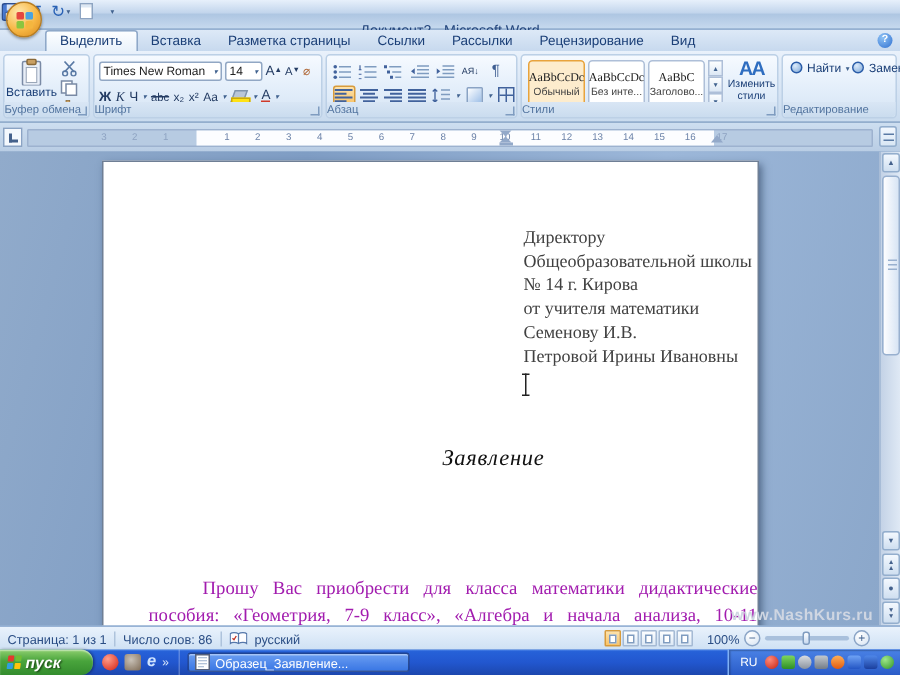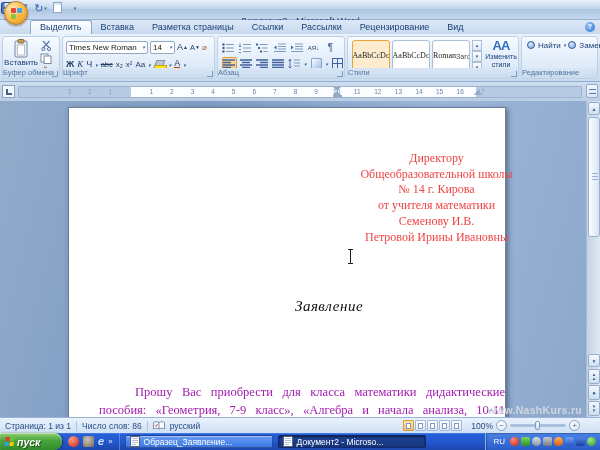--- a/index.html
+++ b/index.html
@@ -90,21 +90,21 @@
   .sort-txt{font-size:6px;color:#243c63;line-height:6px;text-align:center;}
   .pilcrow{font-size:10px;color:#3f5e92;}
   .borders-icon{width:11px;height:11px;border:1px solid #41629c;
     background:linear-gradient(#41629c,#41629c) center/100% 1px no-repeat,
                linear-gradient(#41629c,#41629c) center/1px 100% no-repeat;}
   .shade-icon{width:11px;height:11px;border:1px solid #8aa3c4;border-radius:1px;
     background:linear-gradient(135deg,#fdfeff,#9fc0e8);}
 
   .stylecards{position:absolute;left:4px;top:3px;display:flex;gap:2px;}
   .stylecard{width:38px;height:32px;background:#fff;border:1px solid #aebfd8;border-radius:3px;
-    display:flex;align-items:center;justify-content:center;}
+    display:flex;flex-direction:column;align-items:center;justify-content:center;}
   .stylecard.selected{border:1.5px solid #e8a33d;background:#fdeccd;}
   .spv{font-family:"Liberation Serif",serif;font-size:8px;color:#222;line-height:10px;}
   .sname{font-size:7px;color:#444;line-height:9px;white-space:nowrap;overflow:hidden;max-width:36px;}
   .galscroll{position:absolute;left:124px;top:3px;width:10px;height:32px;display:flex;flex-direction:column;}
   .galscroll span{flex:1;border:1px solid #aebfd8;background:linear-gradient(#fdfeff,#dce8f5);
     font-size:4.5px;color:#41628f;text-align:center;line-height:9px;}
   .changestyles{position:absolute;left:136px;top:2px;width:34px;height:34px;
     display:flex;flex-direction:column;align-items:center;font-size:7px;color:#1b3f77;text-align:center;line-height:8px;}
   .AAicon{font-size:13px;font-weight:bold;color:#2e6dc0;line-height:14px;letter-spacing:-1px;}
 
@@ -139,21 +139,21 @@
   .rtoggle{right:2px;top:2px;width:12px;height:14px;border:1px solid #93aecd;border-radius:2px;
     background:linear-gradient(#f3f8fe,#d8e6f4);display:flex;align-items:center;justify-content:center;}
   .rtoggle i{width:7px;height:5px;border-top:1px solid #5a7aa5;border-bottom:1px solid #5a7aa5;}
 
   
   .docarea{left:0;top:101px;width:600px;height:316px;overflow:hidden;
     background:linear-gradient(105deg,#91abcb 0%,#7f9dc4 30%,#9cb7d9 65%,#8aa6c9 100%);}
   .page{position:absolute;left:68px;top:6px;width:438px;height:330px;background:#fff;
     border:1px solid #6f7f95;box-shadow:2px 2px 5px rgba(20,40,70,.5);}
   .address{position:absolute;left:280px;top:43px;width:175px;
-    font-family:"Liberation Serif",serif;font-size:12px;line-height:15.7px;color:#ef4444;text-align:center;}
+    font-family:"Liberation Serif",serif;font-size:12px;line-height:15.7px;color:#404040;}
   .cursor{position:absolute;left:281px;top:141px;width:1px;height:15px;background:#222;}
   .cursor:before,.cursor:after{content:"";position:absolute;left:-2px;width:5px;height:1px;background:#222;}
   .cursor:before{top:0;}.cursor:after{bottom:0;}
   .heading{position:absolute;left:120px;top:190px;width:280px;text-align:center;
     font-family:"Liberation Serif",serif;font-style:italic;font-size:15px;color:#111;letter-spacing:.5px;}
   .bodytext{position:absolute;left:30px;top:276px;width:406px;
     font-family:"Liberation Serif",serif;font-size:12.5px;line-height:17.5px;color:#a21caf;word-spacing:2px;}
   .bline{text-align:justify;text-align-last:justify;}
   .bline.first{padding-left:36px;}
   .watermark{position:absolute;right:18px;bottom:1px;font-size:10.5px;font-weight:bold;
@@ -443,21 +443,21 @@
       <div class="stylecards">
           <div class="stylecard selected">
           <span class="spv">AaBbCcDc</span>
           <span class="sname">Обычный</span>
         </div>
           <div class="stylecard">
           <span class="spv">AaBbCcDc</span>
           <span class="sname">Без инте...</span>
         </div>
           <div class="stylecard">
-          <span class="spv">Roman</span>
+          <span class="spv">AaBbC</span>
           <span class="sname">Заголово...</span>
         </div>
         </div>
       <div class="galscroll">
         <span>▲</span>
         <span>▼</span>
         <span>▼</span>
       </div>
       <div class="changestyles">
         <span class="AAicon">AA</span>
@@ -620,27 +620,20 @@
       <span class="qlmore">»</span>
     </div>
     <div style="display:flex">
         <div class="task">
         <svg width="10" height="11">
             <rect x="0.5" y="0.5" width="9" height="10" fill="#fff" stroke="#55607a"></rect>
             <path d="M2 2.5h6M2 4.5h6M2 6.5h6M2 8.5h4" stroke="#9ab0cc" stroke-width="0.8"></path>
           </svg>
         <span>Образец_Заявление...</span>
       </div>
-        <div class="task active">
-        <svg width="10" height="11">
-            <rect x="0.5" y="0.5" width="9" height="10" fill="#fff" stroke="#55607a"></rect>
-            <path d="M2 2.5h6M2 4.5h6M2 6.5h6M2 8.5h4" stroke="#9ab0cc" stroke-width="0.8"></path>
-          </svg>
-        <span>Документ2 - Microso...</span>
-      </div>
       </div>
     <div class="tray">
       <span class="traylang">RU</span>
       <span class="trayicon t1"></span>
       <span class="trayicon t2"></span>
       <span class="trayicon t3"></span>
       <span class="trayicon t4"></span>
       <span class="trayicon t5"></span>
       <span class="trayicon t6"></span>
       <span class="trayicon t7"></span>

